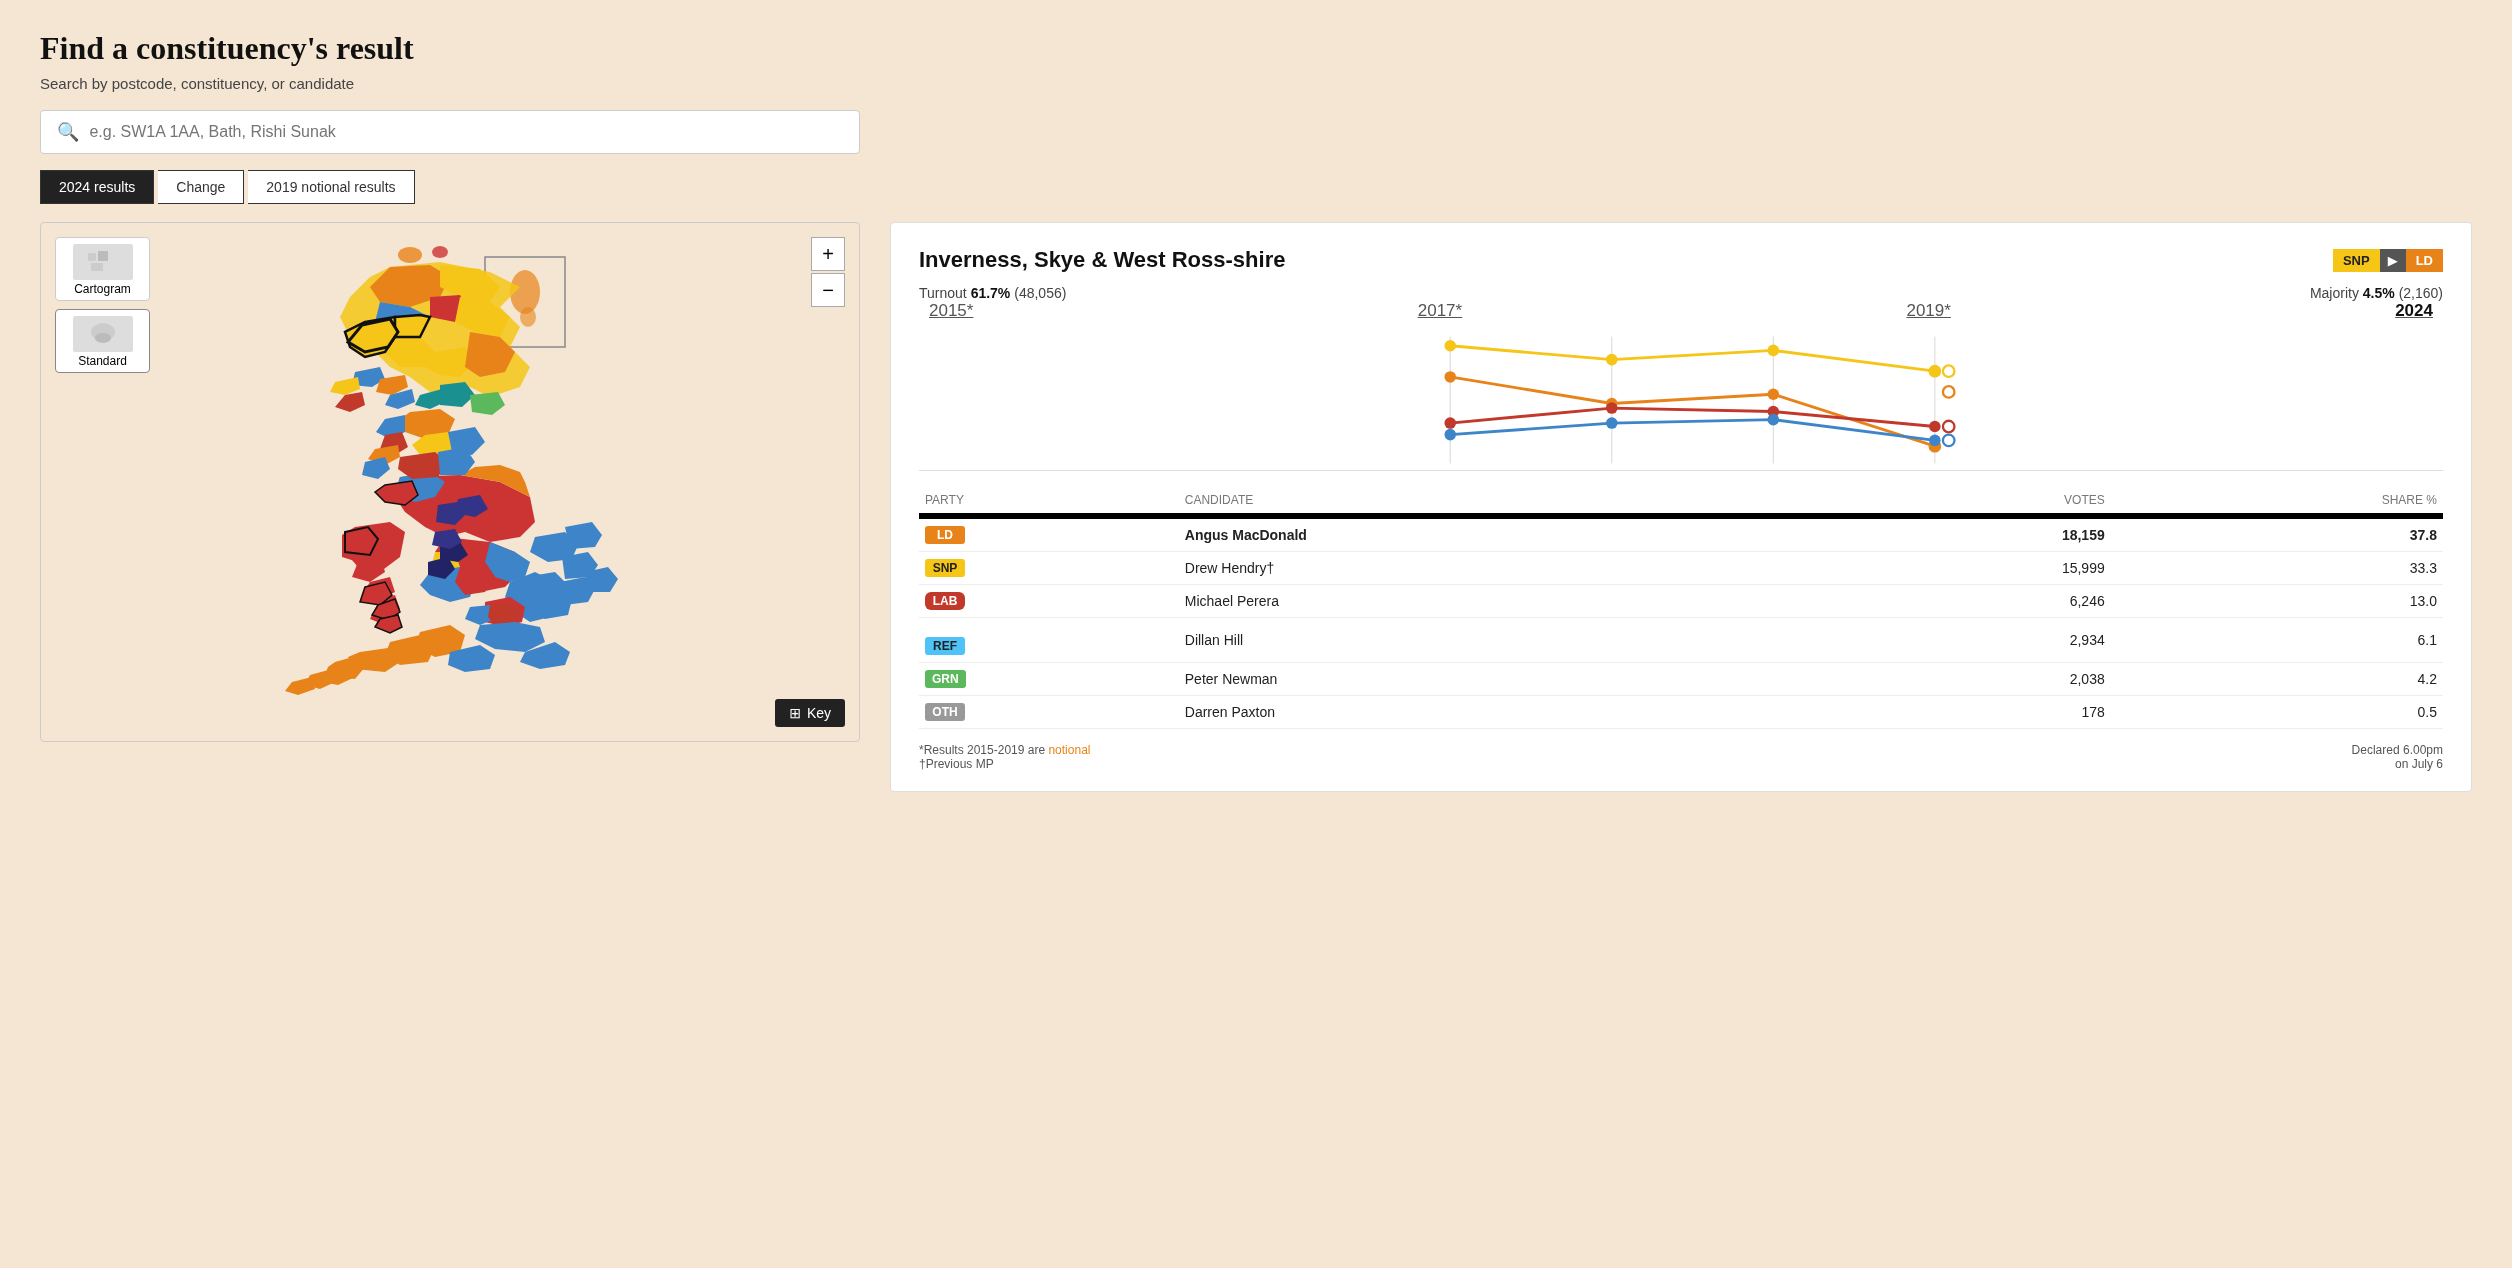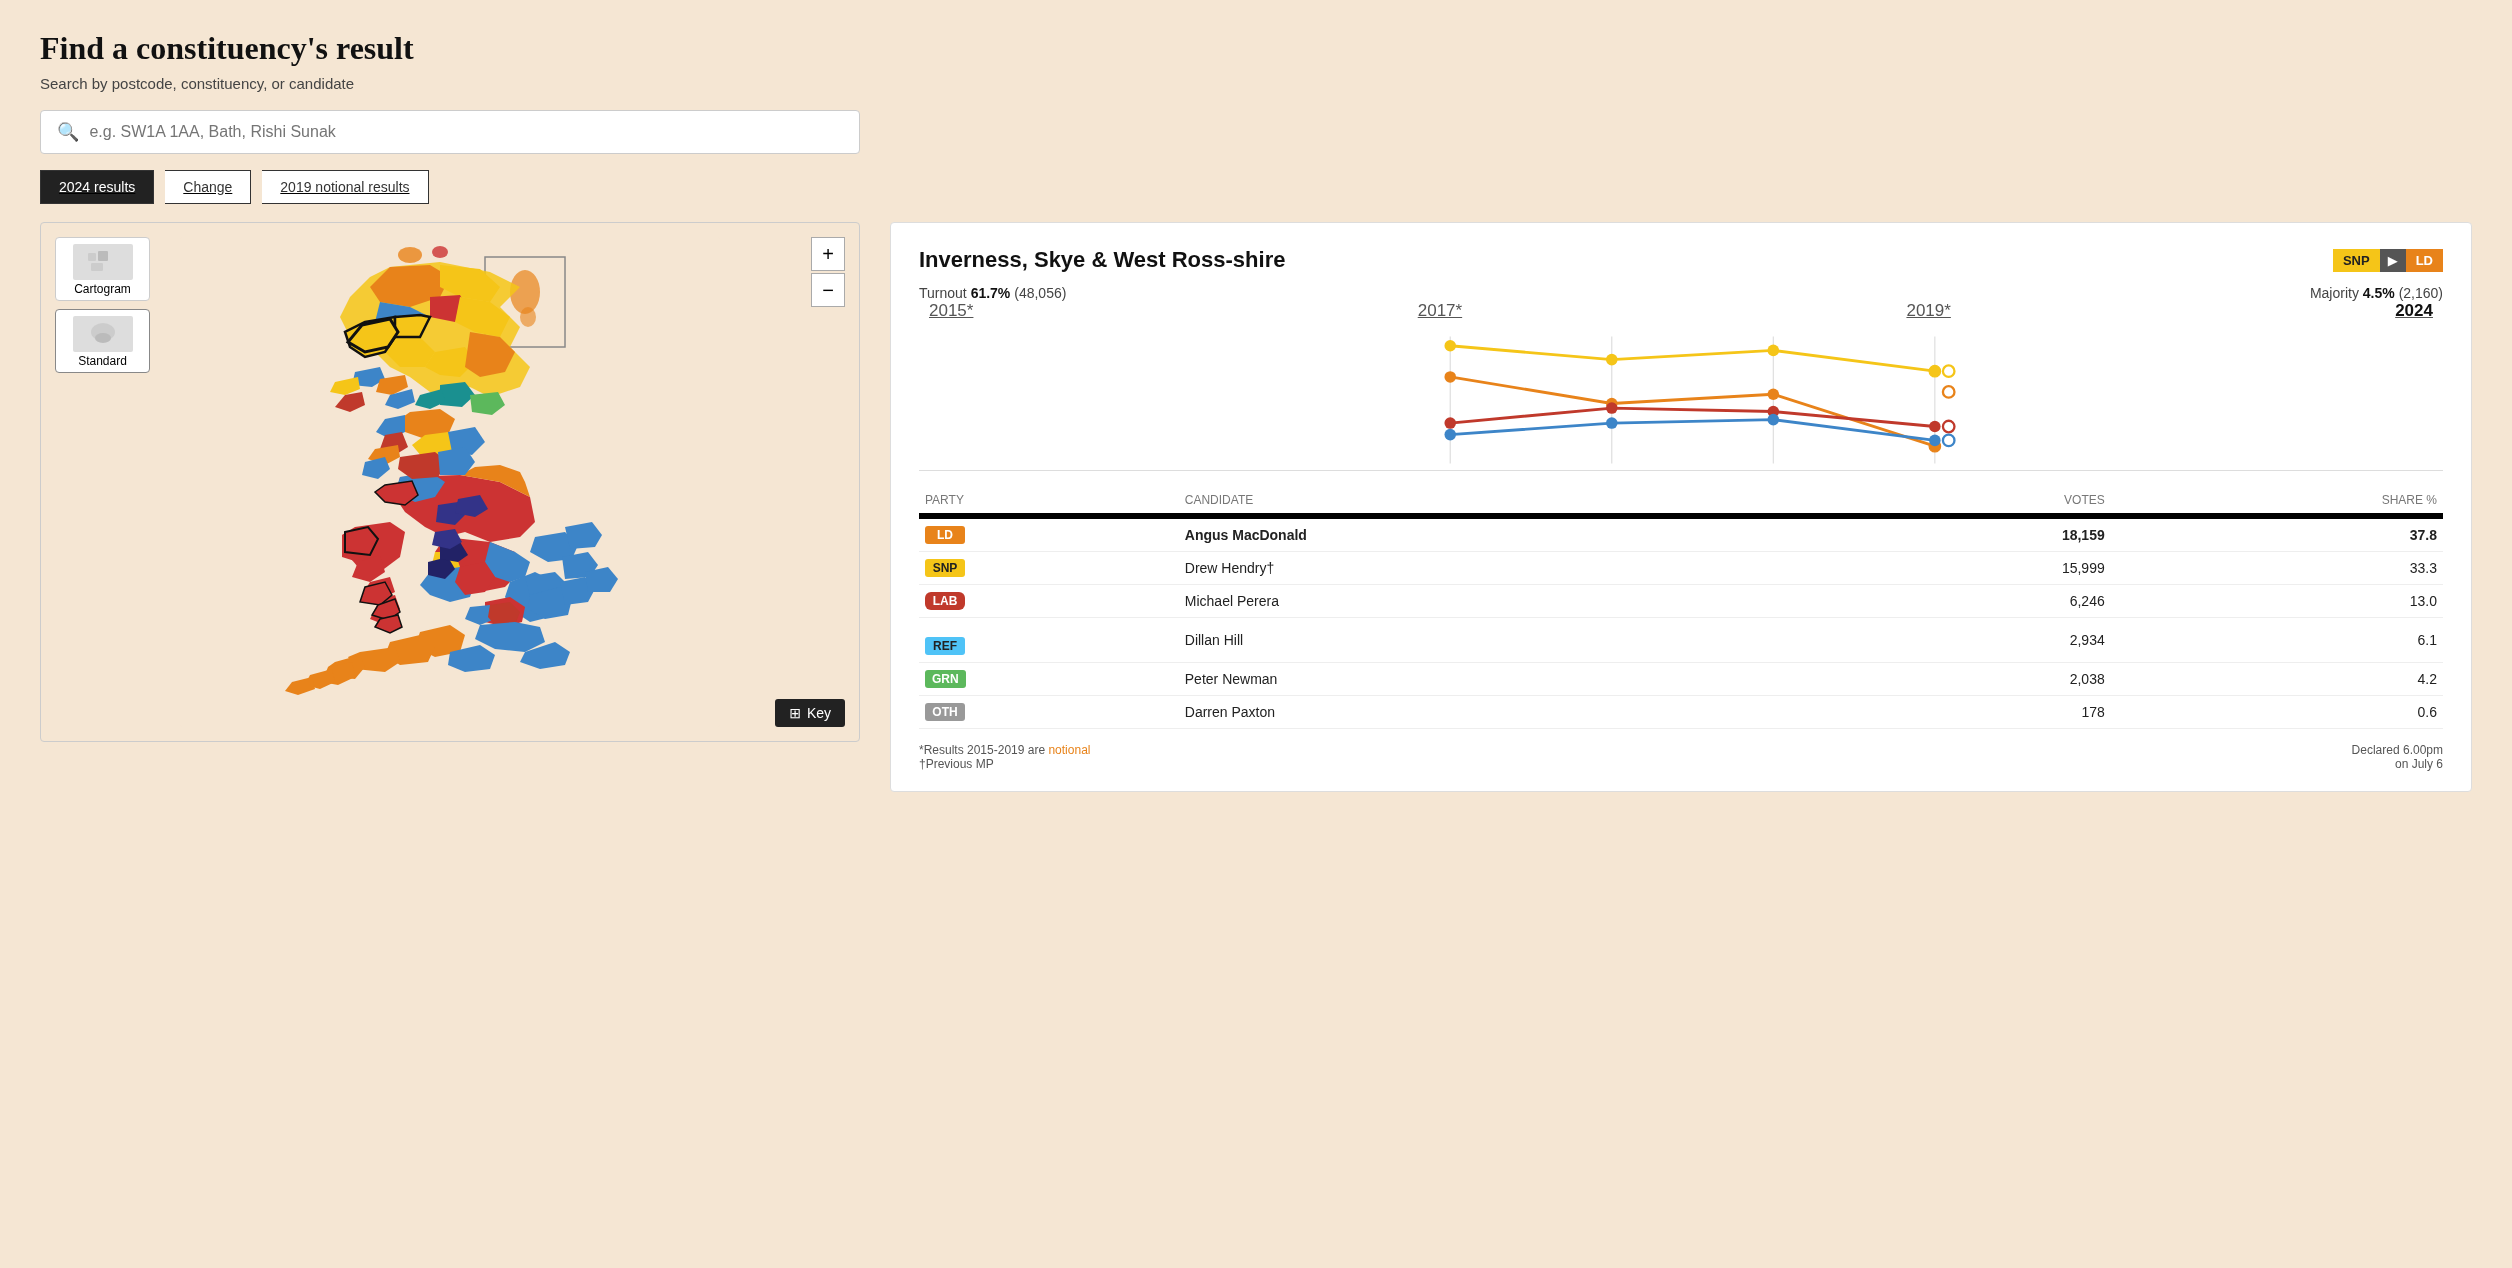--- a/index.html
+++ b/index.html
@@ -39,23 +39,22 @@
       width: 100%;
       font-family: Arial, sans-serif;
     }
     .search-icon-wrap {
       margin-right: 10px;
       color: #555;
       font-size: 18px;
     }
     .tab-bar {
       display: flex;
-      gap: 11px;
+      gap: 4px;
       margin-bottom: 18px;
-      text-decoration: underline;
     }
     .tab {
       padding: 8px 18px;
       font-size: 14px;
       font-family: Arial, sans-serif;
       cursor: pointer;
       border: 1.5px solid #333;
       background: white;
       color: #333;
     }
@@ -559,21 +558,21 @@
     <td>Peter Newman</td>
     <td>2,038</td>
     <td>4.2</td>
   </tr>
           <tr>
     <td>
       <span class="party-tag tag-oth">OTH</span>
     </td>
     <td>Darren Paxton</td>
     <td>178</td>
-    <td>0.6</td>
+    <td>0.5</td>
   </tr>
         </tbody>
     </table>
 
     <div class="footnote">
       <div>
         <div>
           <span>*Results 2015-2019 are</span>
           <a href="#">notional</a>
         </div>

